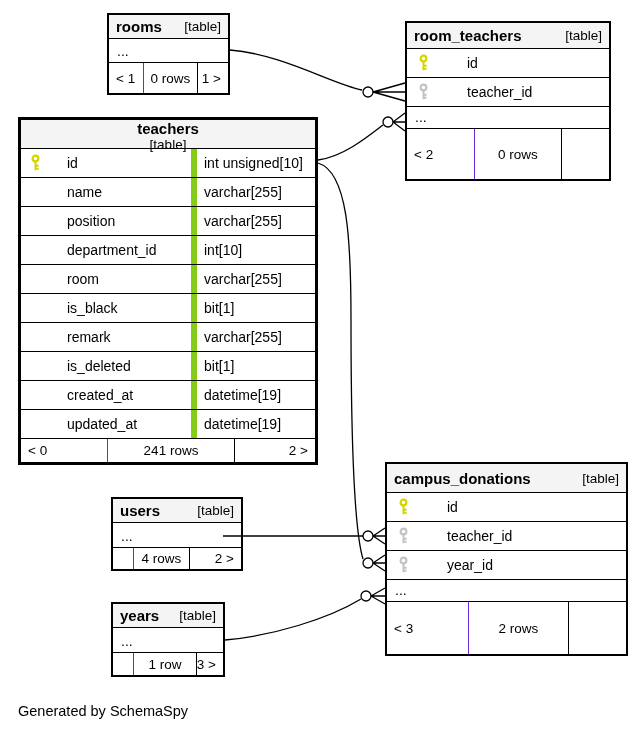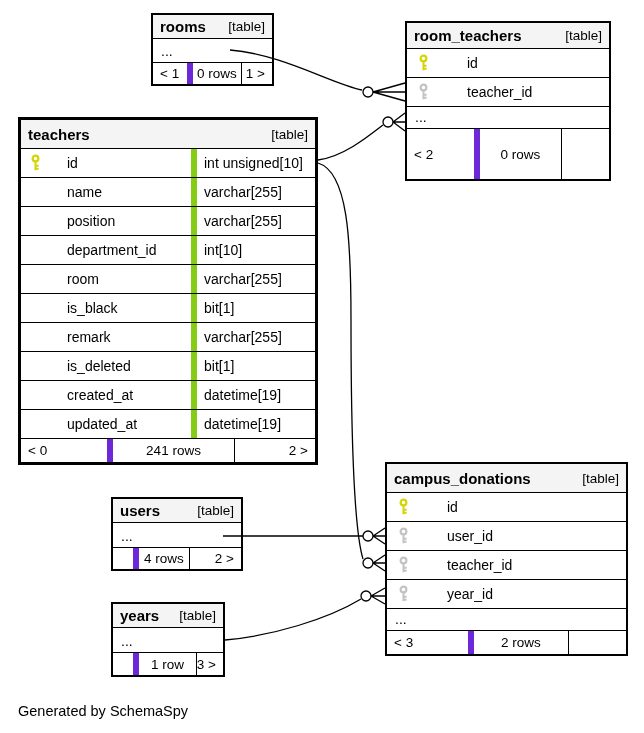--- a/index.html
+++ b/index.html
@@ -26,35 +26,35 @@
 
   .typecell{position:absolute;left:170px;right:0;top:0;bottom:0;border-left:6px solid #84cc16;
        display:flex;align-items:center;padding-left:7px;box-sizing:border-box;white-space:nowrap;}
 
   .ell{border-bottom:1px solid #000;display:flex;align-items:flex-end;
        padding:0 0 3px 8px;font-size:14px;flex:0 0 auto;box-sizing:border-box;}
 
   .ftr{display:flex;flex:1 1 auto;align-items:stretch;font-size:13.5px;}
   .ftr .c{display:flex;align-items:center;box-sizing:border-box;white-space:nowrap;}
   .ftr .c1{padding-left:7px;}
-  .ftr .c2{border-left:6px solid #6d28d9;border-right:1px solid #000;justify-content:center;}
+  .ftr .c2{border-left:1px solid #6d28d9;border-right:1px solid #000;justify-content:center;}
   .ftr .c3{flex:1 1 auto;justify-content:flex-end;padding-right:7px;}
 
   
   .t-rooms .hdr,.t-users .hdr,.t-years .hdr{height:24px;}
   .t-rooms .ell{height:24px;}
   .t-users .ell{height:25px;}
   .t-years .ell{height:25px;}
 
   .t-rt .hdr{height:26px;}
   .t-rt .row{height:29px;}
   .t-rt .ell{height:22px;}
   .t-rt .keyslot,.t-cd .keyslot{flex-basis:40px;padding-left:11px;}
 
-  .t-teachers .hdr{height:29px;}
+  .t-teachers .hdr{height:29px;flex-direction:column;}
   .t-teachers .row{height:29px;}
   .t-teachers .keyslot{flex-basis:26px;padding-left:9px;}
 
   .t-cd .hdr{height:29px;}
   .t-cd .row{height:29px;}
   .t-cd .ell{height:22px;}
 
   .keyicon{display:block;}
   .pk{color:#d4d400;}
   .fk{color:#c3c3c3;}
@@ -87,21 +87,21 @@
       <circle class="edge-dot" cx="368" cy="536" r="5"></circle>
       <path class="edge" d="M373,536 L385,528 M373,536 L385,536 M373,536 L385,544"></path>
     </g>
     <g>
       <path class="edge" d="M225,640 C272,636 328,619 361,599"></path>
       <circle class="edge-dot" cx="366" cy="596" r="5"></circle>
       <path class="edge" d="M371,596 L385,588 M371,596 L385,596 M371,596 L385,604"></path>
     </g>
   </svg>
 
-  <div class="tbl t-rooms" style="left:107px;top:13px;width:123px;height:73px;margin-left:44px;">
+  <div class="tbl t-rooms" style="left:107px;top:13px;width:123px;height:82px;">
     <div class="hdr">
       <span class="t">rooms</span>
       <span class="b">[table]</span>
     </div>
     <div class="ell">...</div>
     <div class="ftr">
       <div class="c c1" style="width:34px;">&lt; 1</div>
       <div class="c c2" style="width:55px;">0 rows</div>
       <div class="c c3">1 &gt;</div>
     </div>
@@ -245,29 +245,20 @@
         </span>
       <span class="colname">id</span>
     </div>
     <div class="row">
       <span class="keyslot">
           <svg class="keyicon fk" width="11" height="18" viewBox="0 0 12 20">
             <circle cx="6" cy="5" r="3.2" fill="none" stroke="currentColor" stroke-width="2.4"></circle>
             <path d="M6 8.2 V18 M6 13 h3.5 M6 16.5 h3.5" stroke="currentColor" stroke-width="2.2" fill="none"></path>
           </svg>
         </span>
-      <span class="colname">user_id</span>
-    </div>
-    <div class="row">
-      <span class="keyslot">
-          <svg class="keyicon fk" width="11" height="18" viewBox="0 0 12 20">
-            <circle cx="6" cy="5" r="3.2" fill="none" stroke="currentColor" stroke-width="2.4"></circle>
-            <path d="M6 8.2 V18 M6 13 h3.5 M6 16.5 h3.5" stroke="currentColor" stroke-width="2.2" fill="none"></path>
-          </svg>
-        </span>
       <span class="colname">teacher_id</span>
     </div>
     <div class="row">
       <span class="keyslot">
           <svg class="keyicon fk" width="11" height="18" viewBox="0 0 12 20">
             <circle cx="6" cy="5" r="3.2" fill="none" stroke="currentColor" stroke-width="2.4"></circle>
             <path d="M6 8.2 V18 M6 13 h3.5 M6 16.5 h3.5" stroke="currentColor" stroke-width="2.2" fill="none"></path>
           </svg>
         </span>
       <span class="colname">year_id</span>

